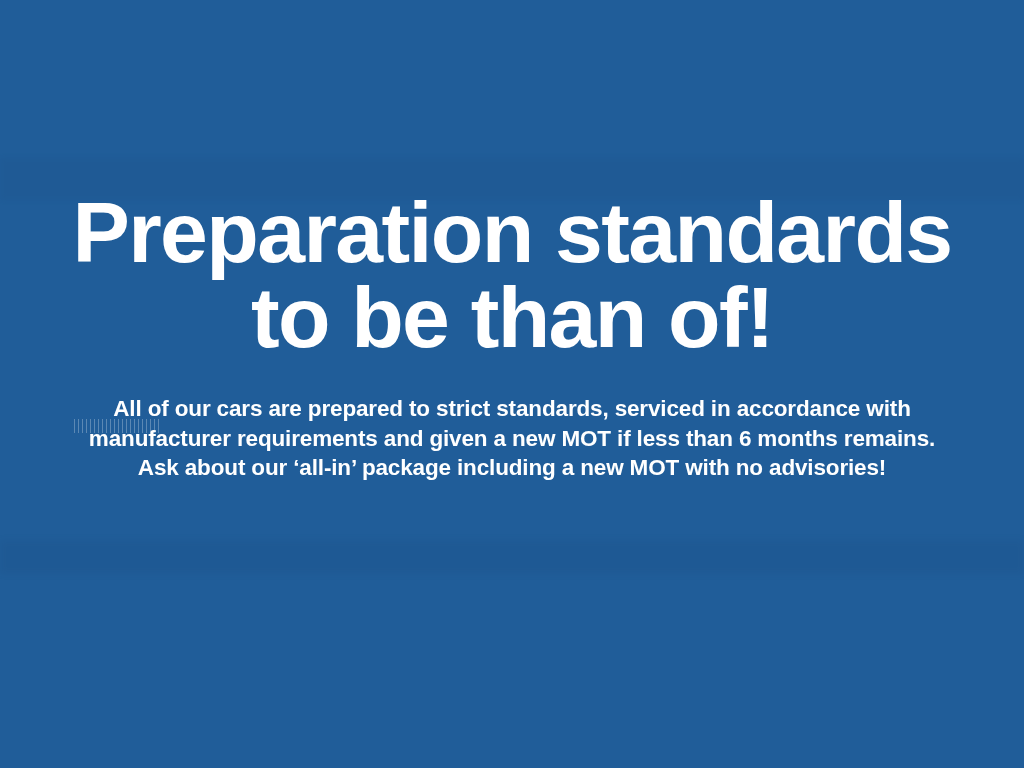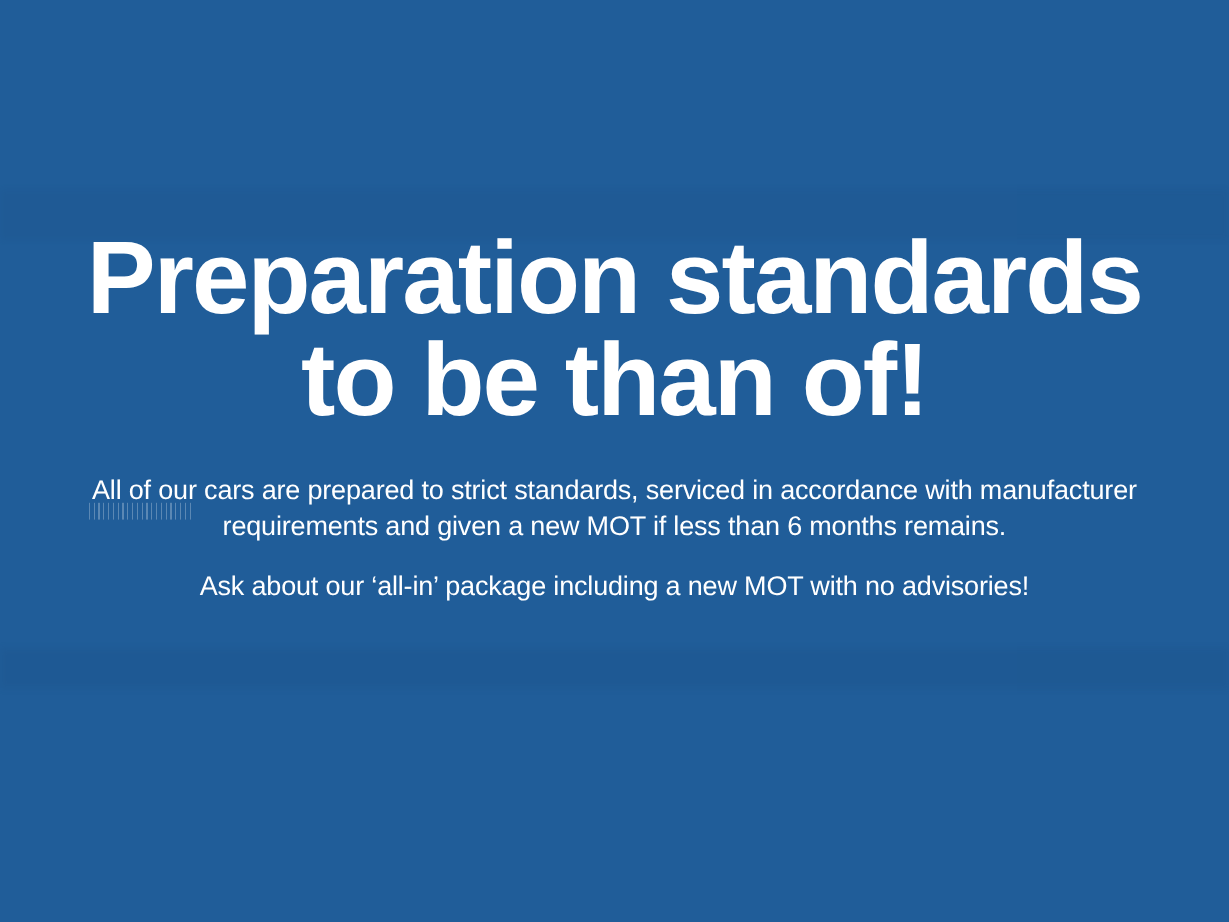--- a/index.html
+++ b/index.html
@@ -88,29 +88,28 @@
 
   .body-block {
     width: 886px;
     margin-top: 34px;
     text-align: center;
   }
 
   .body-paragraph {
     margin: 0;
     color: #ffffff;
-    font-weight: 400;
+    font-weight: 700;
     font-size: 22.5px;
     line-height: 1.30;
     letter-spacing: -0.15px;
     text-align: center;
   }
 
   .body-paragraph + .body-paragraph {
-    margin-top: 21px;
   }
 
   .body-paragraph.lead {
     width: 880px;
     margin-left: auto;
     margin-right: auto;
   }
 
   .body-paragraph.offer {
     width: 886px;

